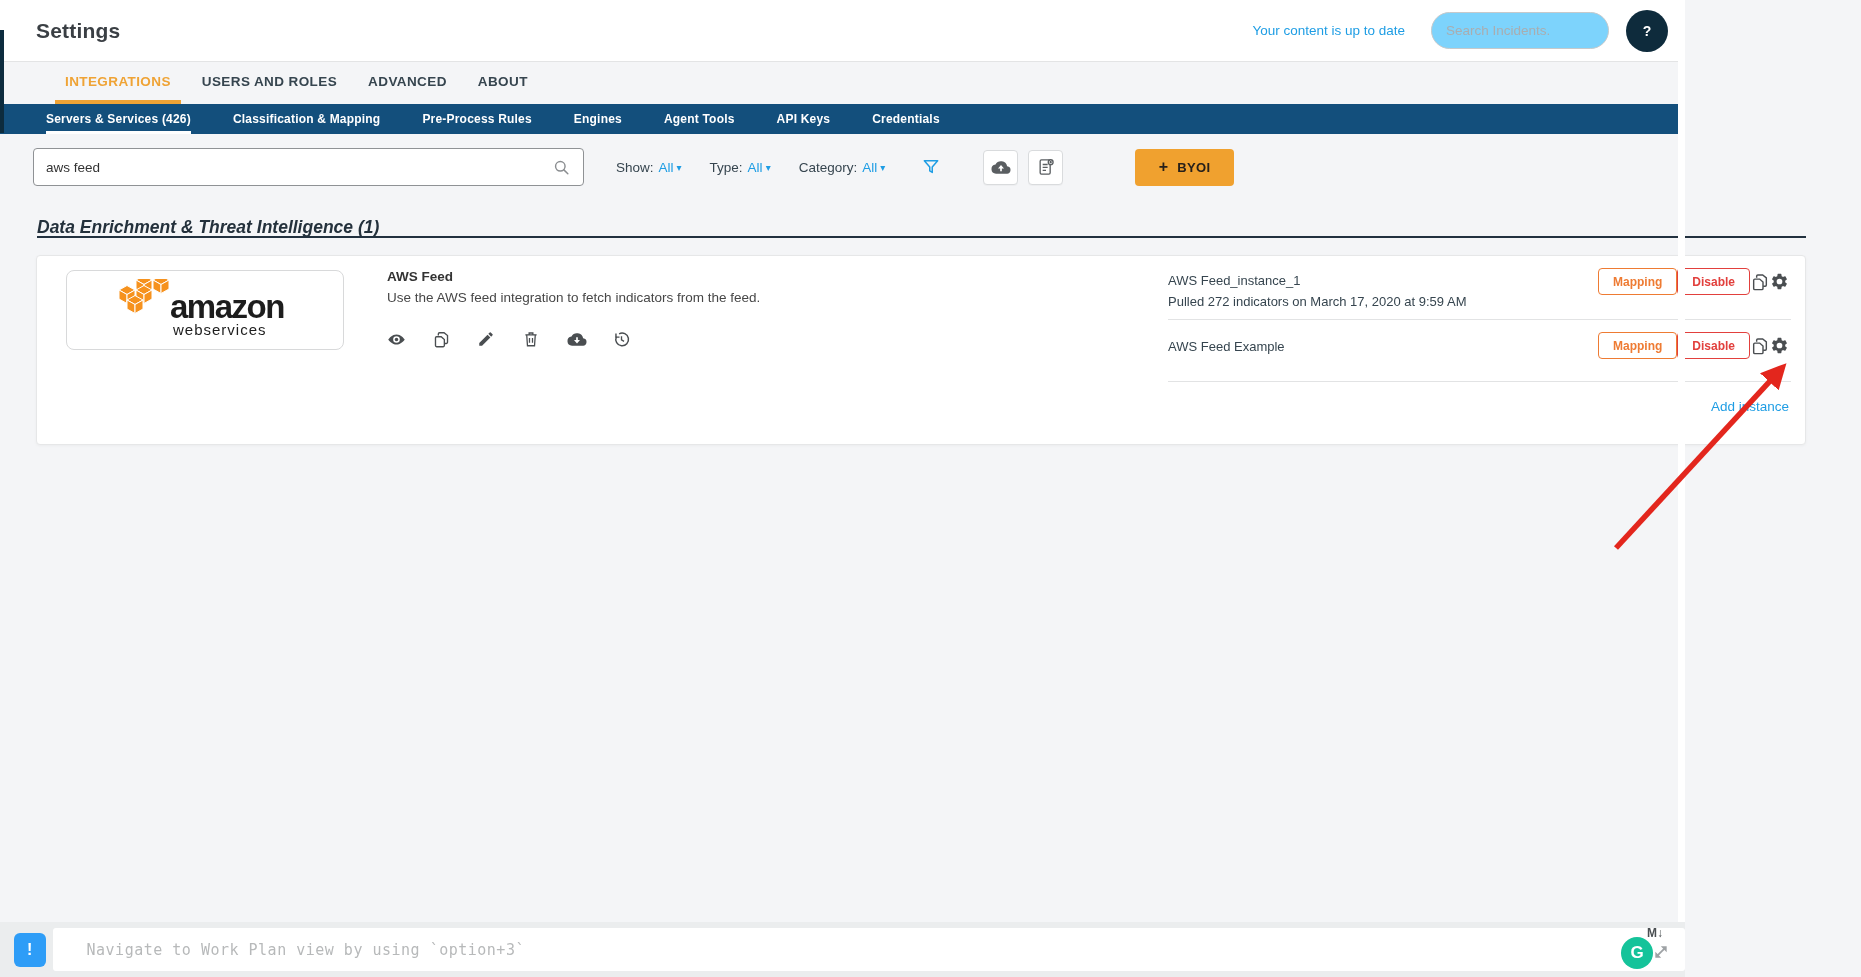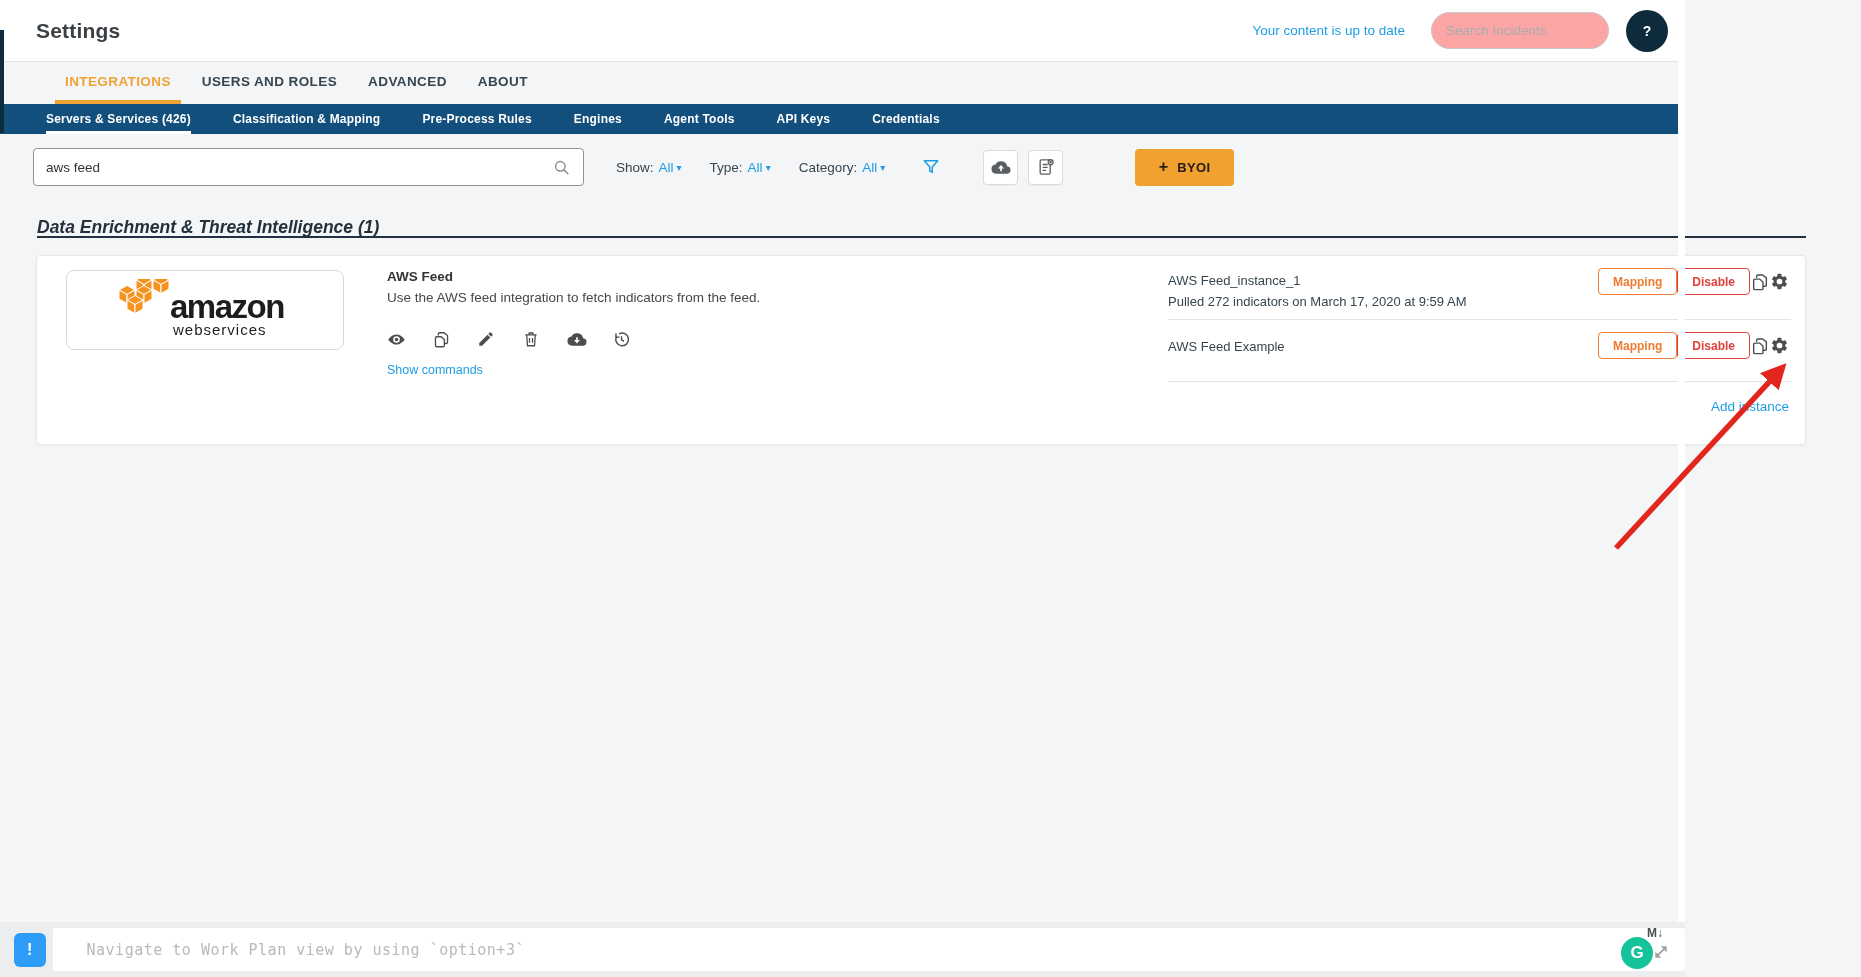--- a/index.html
+++ b/index.html
@@ -7,21 +7,21 @@
   body { font-family:"Liberation Sans", sans-serif; background:#f4f5f7; position:relative; overflow:hidden; }
 
   .page { position:relative; width:1685px; height:977px; background:#f4f5f7; }
 
   
   .header { position:absolute; top:0; left:0; right:0; height:62px; background:#fff;
             border-bottom:1px solid #e3e4e5; display:flex; align-items:center; z-index:2; }
   .page-title { margin-left:36px; font-size:21px; font-weight:700; color:#3a3f44; letter-spacing:.2px; }
   .header-right { margin-left:auto; margin-right:17px; display:flex; align-items:center; }
   .content-status { color:#1e9de4; font-size:13.5px; margin-right:26px; cursor:pointer; }
-  .search-pill { width:178px; height:37px; border:1px solid #c6c9cb; border-radius:19px; background:#fca5a5;
+  .search-pill { width:178px; height:37px; border:1px solid #c6c9cb; border-radius:19px; background:#7dd3fc;
                  display:flex; align-items:center; padding:0 14px; margin-right:17px; }
   .search-pill input { border:none; outline:none; width:100%; font-size:13.5px; color:#444;
                        font-family:"Liberation Sans", sans-serif; background:transparent; }
   .search-pill input::placeholder { color:#a9adb0; }
   .help-circle { width:42px; height:42px; border-radius:50%; background:#0e2b3c; color:#fff;
                  display:flex; align-items:center; justify-content:center; font-size:14px; font-weight:700; cursor:pointer; }
 
   
   .tabsrow { position:absolute; top:62px; left:0; right:0; height:42px; background:#f4f5f7;
              display:flex; align-items:stretch; padding-left:55px; }
@@ -280,21 +280,20 @@
         </span>
         <span class="action-ic">
           <svg width="19" height="19" viewBox="0 0 24 24">
             <path d="M5 4.5V9h4.5" fill="none" stroke="#4a4e51" stroke-width="1.8"></path>
             <path d="M5.5 8.6A8 8 0 1 0 9 4.8" fill="none" stroke="#4a4e51" stroke-width="1.9"></path>
             <path d="M12 8v4.4l3.2 1.9" fill="none" stroke="#4a4e51" stroke-width="1.7"></path>
           </svg>
         </span>
       </div>
 
-      <div class="show-commands">Show commands</div>
     </div>
 
     <div class="instances">
 
       <div class="inst-name" style="top:17px">AWS Feed_instance_1</div>
       <div class="inst-status" style="top:38px">Pulled 272 indicators on March 17, 2020 at 9:59 AM</div>
       <div class="inst-controls" style="top:12px">
         <button class="pill-btn mapping">Mapping</button>
         <button class="pill-btn disable">Disable</button>
         <span class="inst-ic">

